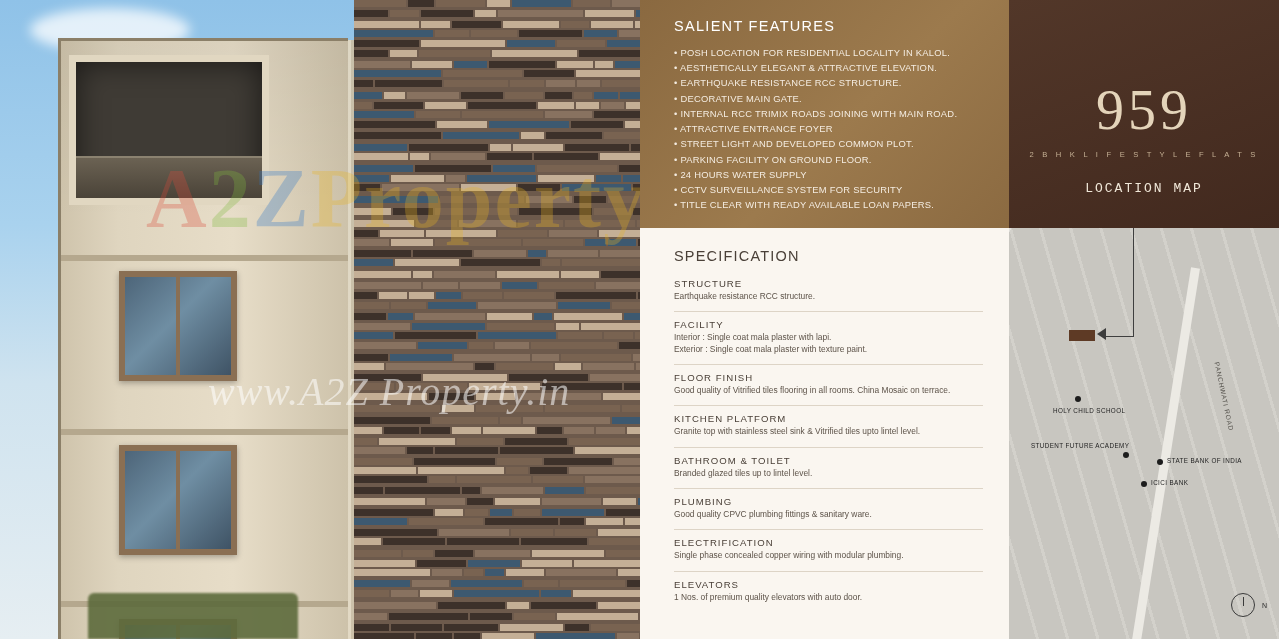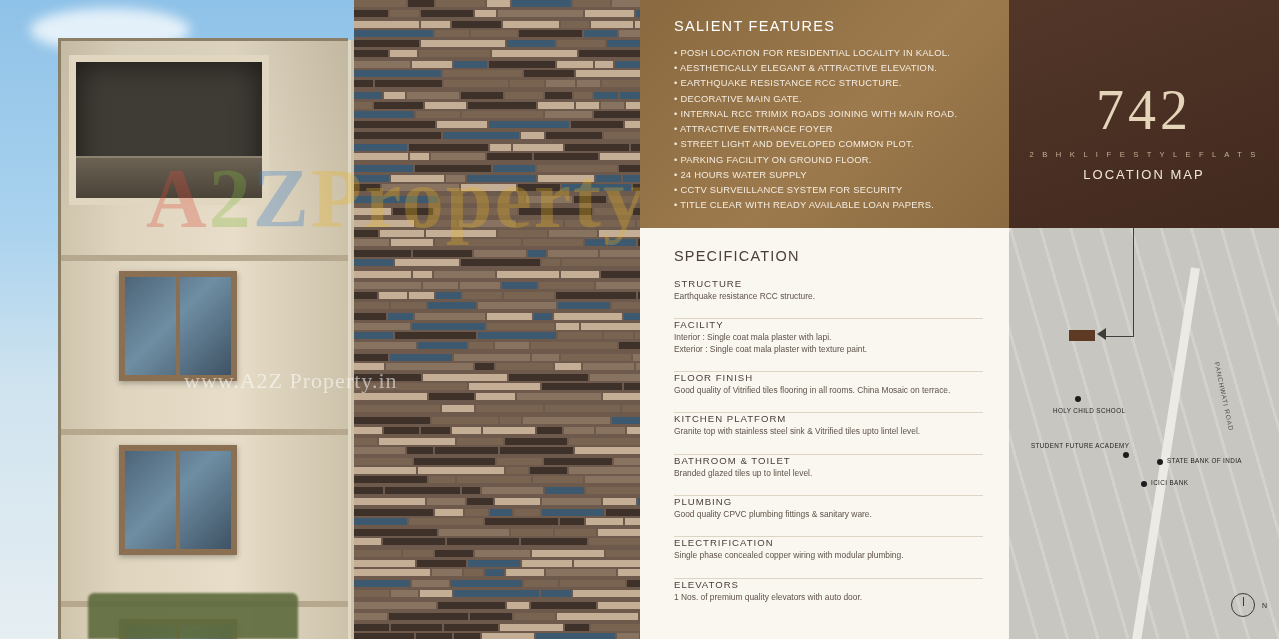--- a/index.html
+++ b/index.html
@@ -125,26 +125,27 @@
     opacity: .30;
     white-space: nowrap;
     font-family: "Liberation Serif", serif;
   }
   .wm-a2z .r { color: #d94a3a; }
   .wm-a2z .g { color: #7fb93f; }
   .wm-a2z .b { color: #2f77c8; }
   .wm-a2z .y { color: #e8b422; }
   .wm-url {
     position: absolute;
-    left: 184px; top: 368px;
-    font-size: 22px;
+    left: 208px; top: 368px;
+    font-size: 40px;
     color: rgba(255,255,255,.55);
     letter-spacing: 1px;
     white-space: nowrap;
     font-family: "Liberation Serif", serif;
+    font-style: italic;
   }
 
   
   .mid-pane {
     width: 369px; height: 639px;
     display: flex; flex-direction: column;
   }
   .features {
     background: #8b6a41;
     background: linear-gradient(135deg, #8a6940 0%, #9c7a4d 55%, #8b6a41 100%);
@@ -169,21 +170,21 @@
     padding: 20px 26px 6px 34px;
     color: #4a4038;
     overflow: hidden;
   }
   .spec h2 {
     font-size: 14.5px; font-weight: normal; letter-spacing: 1.2px;
     color: #4a4038; margin-bottom: 14px;
   }
   .spec-item {
     border-bottom: 1px solid #ddd4c6;
-    padding-bottom: 16px; 
+    padding-bottom: 9px; margin-bottom: 7px;
   }
   .spec-item:last-child { border-bottom: none; }
   .spec-title {
     font-size: 9.6px; letter-spacing: 1px; color: #4a4038; margin-bottom: 2px;
   }
   .spec-line {
     font-size: 8.4px; color: #5d5349; line-height: 1.35; white-space: nowrap;
   }
 
   
@@ -210,21 +211,21 @@
     position: relative;
   }
   .brand .logo:after {
     content: ""; position: absolute; left: 50%; transform: translateX(-50%);
     bottom: -6px; width: 0; height: 0;
   }
   .brand .tagline {
     font-size: 7.6px; letter-spacing: 3.2px; color: #c5b094; margin-top: 12px;
   }
   .brand .maptitle {
-    font-size: 13px; letter-spacing: 2px; color: #f0e7d8; margin-top: 8px;
+    font-size: 13px; letter-spacing: 2px; color: #f0e7d8; margin-top: 22px; font-family: Liberation Mono, monospace;
   }
 
   .map {
     flex: 1;
     position: relative;
     background: #cfcdc8;
     overflow: hidden;
   }
   .map-bg {
     position: absolute; inset: 0;
@@ -752,21 +753,21 @@
             <div class="spec-line">1 Nos. of premium quality elevators with auto door.</div>
           </div>
         </div>
     </div>
 
   </div>
 
   <div class="right-pane">
 
     <div class="brand">
-      <div class="logo">742</div>
+      <div class="logo">959</div>
       <div class="tagline">2  B H K  L I F E S T Y L E  F L A T S</div>
       <div class="maptitle">LOCATION MAP</div>
     </div>
 
     <div class="map">
       <div class="map-bg"></div>
 
       <div class="road road-main"></div>
       <div class="road-label" style="left:180px; top:165px;">PANCHWATI ROAD</div>
 

